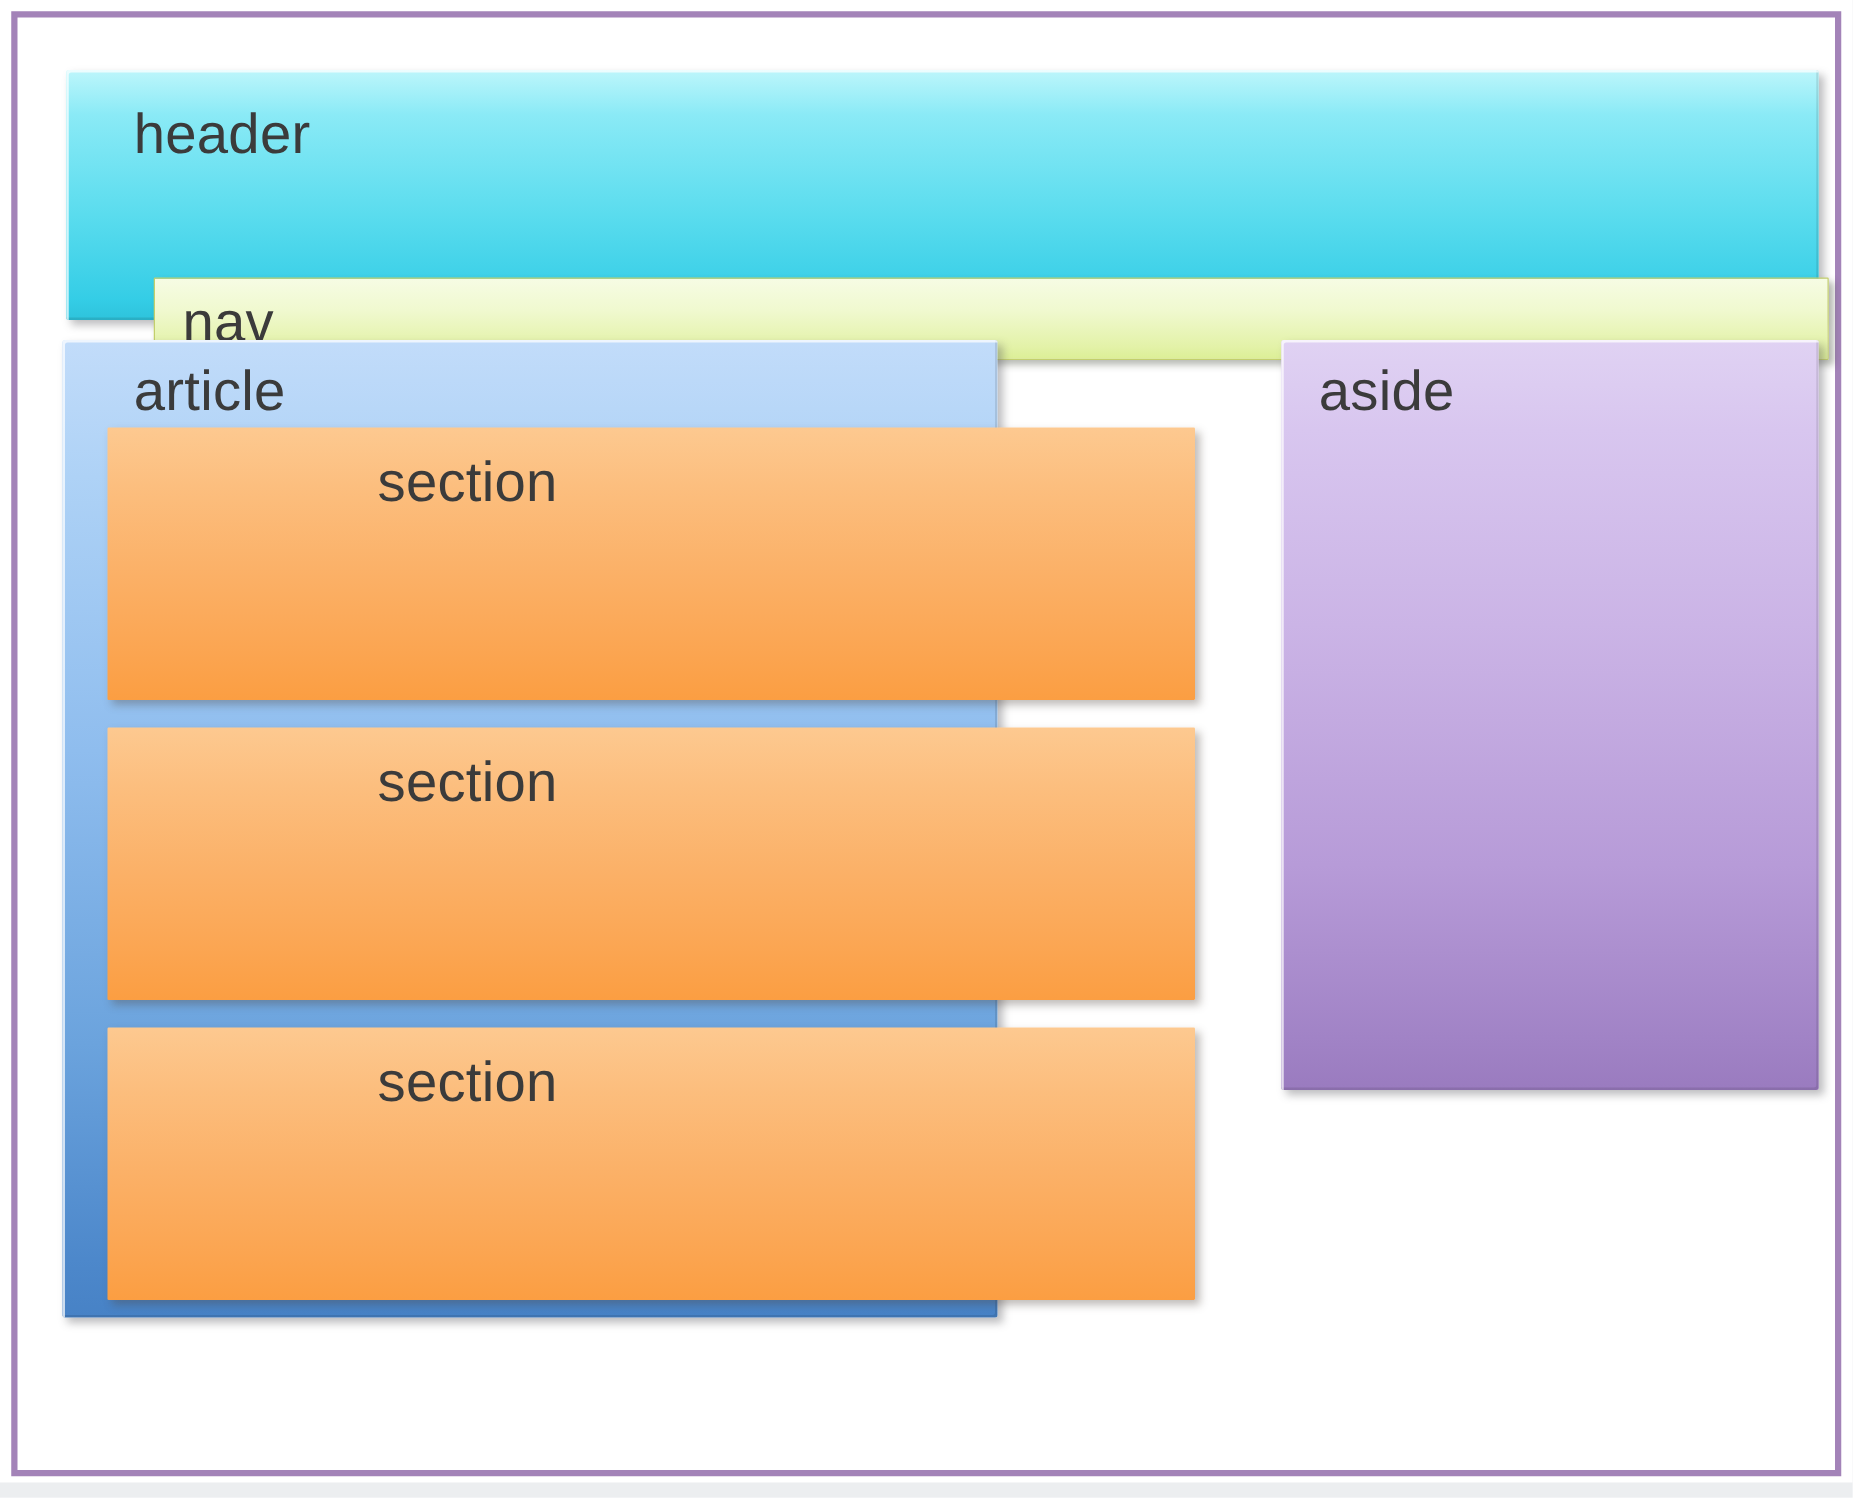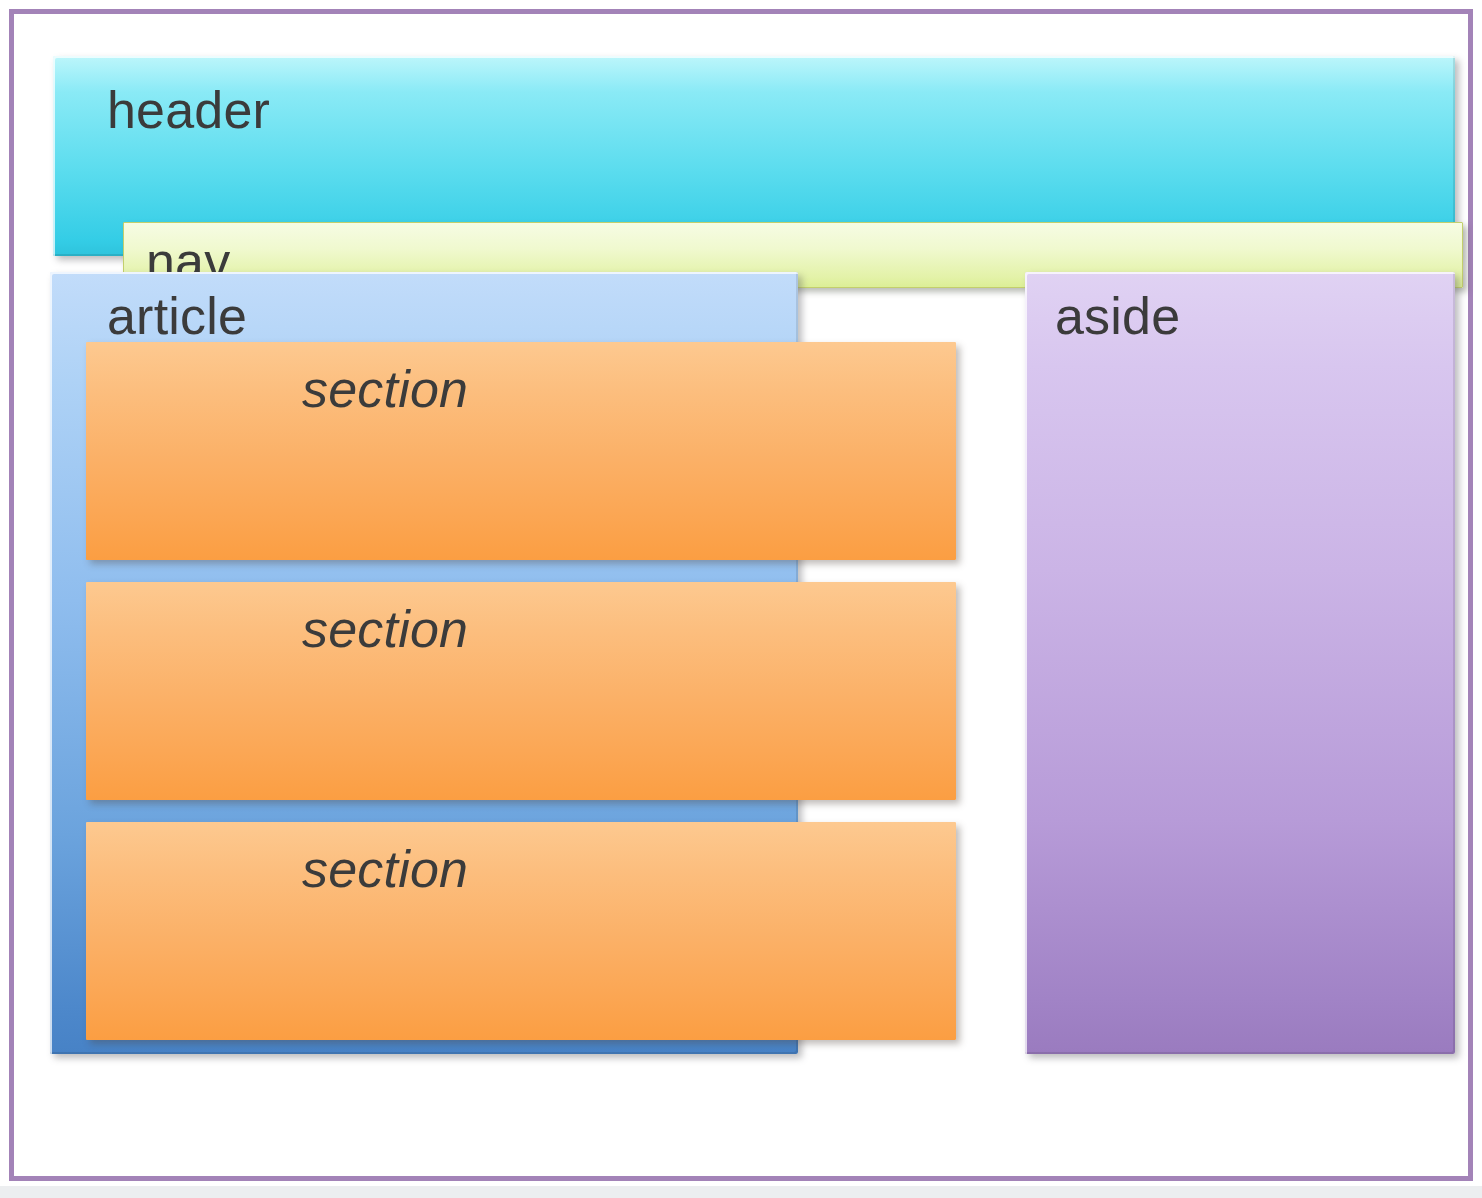--- a/index.html
+++ b/index.html
@@ -44,21 +44,21 @@
 
   
   .box {
     position: absolute;
     box-sizing: border-box;
     box-shadow: 4px 4px 7px rgba(90, 90, 95, 0.40);
   }
   .box .label {
     position: absolute;
     color: #3b3b3b;
-    font-size: 52px;
+    font-size: 45px;
     line-height: 1;
     white-space: nowrap;
     letter-spacing: 0.2px;
   }
 
   
   .bevel {
     box-shadow:
       inset 2px 2px 0 rgba(255,255,255,0.72),
       inset -2px -2px 0 rgba(0,0,0,0.10),
@@ -107,28 +107,28 @@
     left: 36px;
     width: 870px;
     height: 218px;
     background: linear-gradient(to bottom, #fdc990 0%, #fcbe7e 22%, #fbb168 52%, #fba653 80%, #fb9e42 100%);
     border-radius: 1px;
     box-shadow: 4px 4px 7px rgba(80, 70, 60, 0.36);
   }
   #section-1 { top: 70px; }
   #section-2 { top: 310px; }
   #section-3 { top: 550px; }
-  .section > .label { left: 216px; top: 21px; font-style: italic; }
+  .section > .label { left: 216px; top: 21px; }
 
   
   #aside {
     left: 1011px;
     top: 258px;
     width: 430px;
-    height: 782px;
+    height: 600px;
     background: linear-gradient(to bottom, #e0d2f3 0%, #d8c6ef 12%, #cbb4e6 38%, #b79bd8 70%, #a183c6 93%, #9a7bbf 100%);
     border-radius: 2px;
   }
   #aside > .label { left: 30px; top: 18px; }
 
   
   #footer {
     left: 38px;
     top: 1066px;
     width: 1403px;

